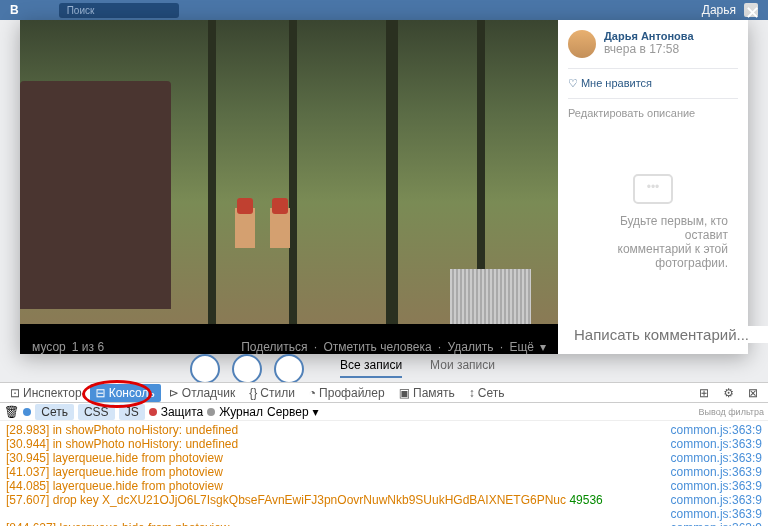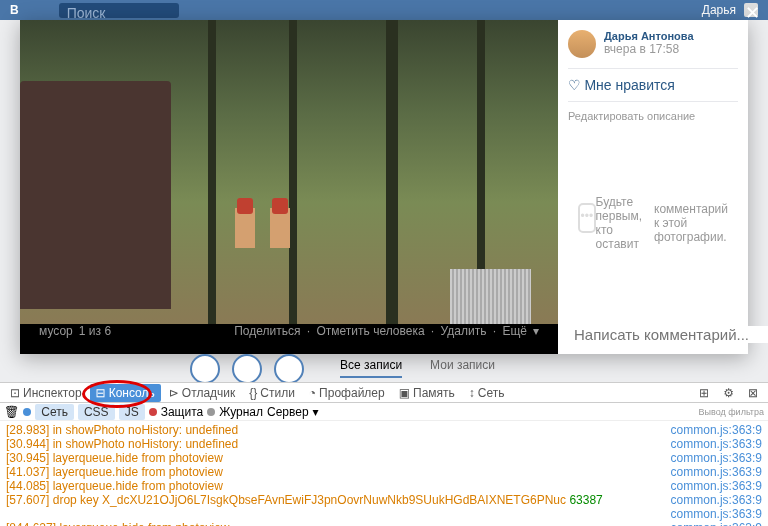--- a/index.html
+++ b/index.html
@@ -1,44 +1,44 @@
 <!DOCTYPE html>
 <html><head>
 <meta charset="utf-8">
 <style>
 *{margin:0;padding:0;box-sizing:border-box;font-family:-apple-system,BlinkMacSystemFont,Arial,sans-serif;font-size:12px}
 body{background:#edeef0;width:768px;height:526px;overflow:hidden;position:relative}
 .topbar{height:20px;background:#4a76a8;display:flex;align-items:center;padding:0 10px;color:#fff}
 .topbar .logo{font-weight:bold;margin-right:40px}
-.topbar .search{background:#224b7a;border-radius:3px;padding:2px 8px;color:#9bb5d4;width:120px;height:15px;font-size:14px}
+.topbar .search{background:#224b7a;border-radius:3px;padding:2px 8px;color:#9bb5d4;width:120px;height:15px;font-size:10px}
 .topbar .right{margin-left:auto;display:flex;align-items:center;gap:8px}
 .topbar .avatar{width:14px;height:14px;background:#ddd;border-radius:2px}
 .close-x{position:absolute;top:2px;right:8px;color:#fff;font-size:18px;cursor:pointer;z-index:20}
 .modal{position:absolute;top:20px;left:20px;right:20px;bottom:172px;background:#000;display:flex;box-shadow:0 4px 20px rgba(0,0,0,.3)}
 .photo-pane{flex:1;display:flex;flex-direction:column;background:#000}
 .photo{flex:1;background:linear-gradient(to bottom,#3a4530 0%,#5a6b45 30%,#7a8b55 60%,#8a7a55 100%);position:relative;overflow:hidden}
 .photo::before{content:"";position:absolute;left:0;top:20%;width:28%;height:75%;background:#4a3530;border-radius:4px 4px 0 0}
 .photo::after{content:"";position:absolute;right:5%;bottom:0;width:15%;height:18%;background:repeating-linear-gradient(90deg,#ccc 0,#ccc 2px,#aaa 2px,#aaa 4px)}
 .tree{position:absolute;top:0;bottom:0;width:8px;background:#2a3020}
 .t1{left:35%}.t2{left:50%}.t3{left:68%;width:12px}.t4{left:85%}
 .hikers{position:absolute;left:40%;bottom:25%;display:flex;gap:15px}
 .hiker{width:20px;height:40px;background:#d4a070;position:relative}
 .hiker::before{content:"";position:absolute;top:-10px;left:2px;width:16px;height:16px;background:#c04030;border-radius:3px}
-.photo-footer{height:30px;background:#000;display:flex;align-items:flex-start;padding:0 19px;color:#999;font-size:11px}
+.photo-footer{height:30px;background:#000;display:flex;align-items:flex-end;padding:0 12px;color:#999;font-size:11px}
 .photo-footer .actions{margin-left:auto;display:flex;gap:6px}
 .photo-footer .actions span{cursor:pointer}
 .side{width:190px;background:#fff;display:flex;flex-direction:column;padding:10px}
 .author{display:flex;gap:8px;margin-bottom:10px}
 .author .av{width:28px;height:28px;border-radius:50%;background:linear-gradient(#e8b070,#c4905a)}
 .author .name{color:#2a5885;font-weight:600;font-size:11px}
 .author .time{color:#999;font-size:12px}
-.like-row{border-top:1px solid #e7e8ec;border-bottom:1px solid #e7e8ec;padding:8px 0;color:#2a5885;font-size:14px;cursor:pointer}
+.like-row{border-top:1px solid #e7e8ec;border-bottom:1px solid #e7e8ec;padding:8px 0;color:#2a5885;font-size:11px;cursor:pointer}
 .like-row::before{content:"♡ ";color:#2a5885}
 .edit-desc{color:#999;font-size:11px;padding:8px 0;cursor:pointer}
-.empty-comments{flex:1;display:flex;flex-direction:row;align-items:center;justify-content:center;color:#999;text-align:left;font-size:11px;padding:0 10px}
+.empty-comments{flex:1;display:flex;flex-direction:column;align-items:center;justify-content:center;color:#999;text-align:right;font-size:11px;padding:0 10px}
 .comment-icon{width:40px;height:30px;border:2px solid #ddd;border-radius:5px;margin-bottom:10px;position:relative}
 .comment-icon::after{content:"•••";position:absolute;top:4px;left:0;right:0;text-align:center;color:#ddd}
 .comment-input{display:flex;align-items:center;gap:6px;padding-top:8px}
 .comment-input .av2{width:20px;height:20px;border-radius:50%;background:#e8b070}
 .comment-input input{flex:1;border:none;font-size:15px;color:#999;outline:none}
 .stories{position:absolute;top:354px;left:190px;display:flex;gap:12px;align-items:center}
 .story{width:30px;height:30px;border-radius:50%;border:2px solid #5181b8;background:#fff}
 .tabs{position:absolute;top:354px;left:340px;display:flex;gap:28px;font-size:11px}
 .tabs .tab{color:#656565;padding:4px 0;cursor:pointer}
 .tabs .tab.active{color:#000;border-bottom:2px solid #5181b8}
@@ -196,21 +196,21 @@
       </div>
       <div class="log-line">
         <span class="msg">[41.037]  layerqueue.hide from photoview</span>
         <span class="src">common.js:363:9</span>
       </div>
       <div class="log-line">
         <span class="msg">[44.085]  layerqueue.hide from photoview</span>
         <span class="src">common.js:363:9</span>
       </div>
       <div class="log-line">
-        <span class="msg">[57.607]  drop key X_dcXU21OJjO6L7IsgkQbseFAvnEwiFJ3pnOovrNuwNkb9SUukHGdBAIXNETG6PNuc <span class="num">63387</span></span>
+        <span class="msg">[57.607]  drop key X_dcXU21OJjO6L7IsgkQbseFAvnEwiFJ3pnOovrNuwNkb9SUukHGdBAIXNETG6PNuc <span class="num">49536</span></span>
         <span class="src">common.js:363:9</span>
       </div>
       <div class="log-line">
         <span class="src">common.js:363:9</span>
       </div>
       <div class="log-line">
         <span class="msg">[844.627]  layerqueue.hide from photoview</span>
         <span class="src">common.js:363:9</span>
       </div>
     </div>

